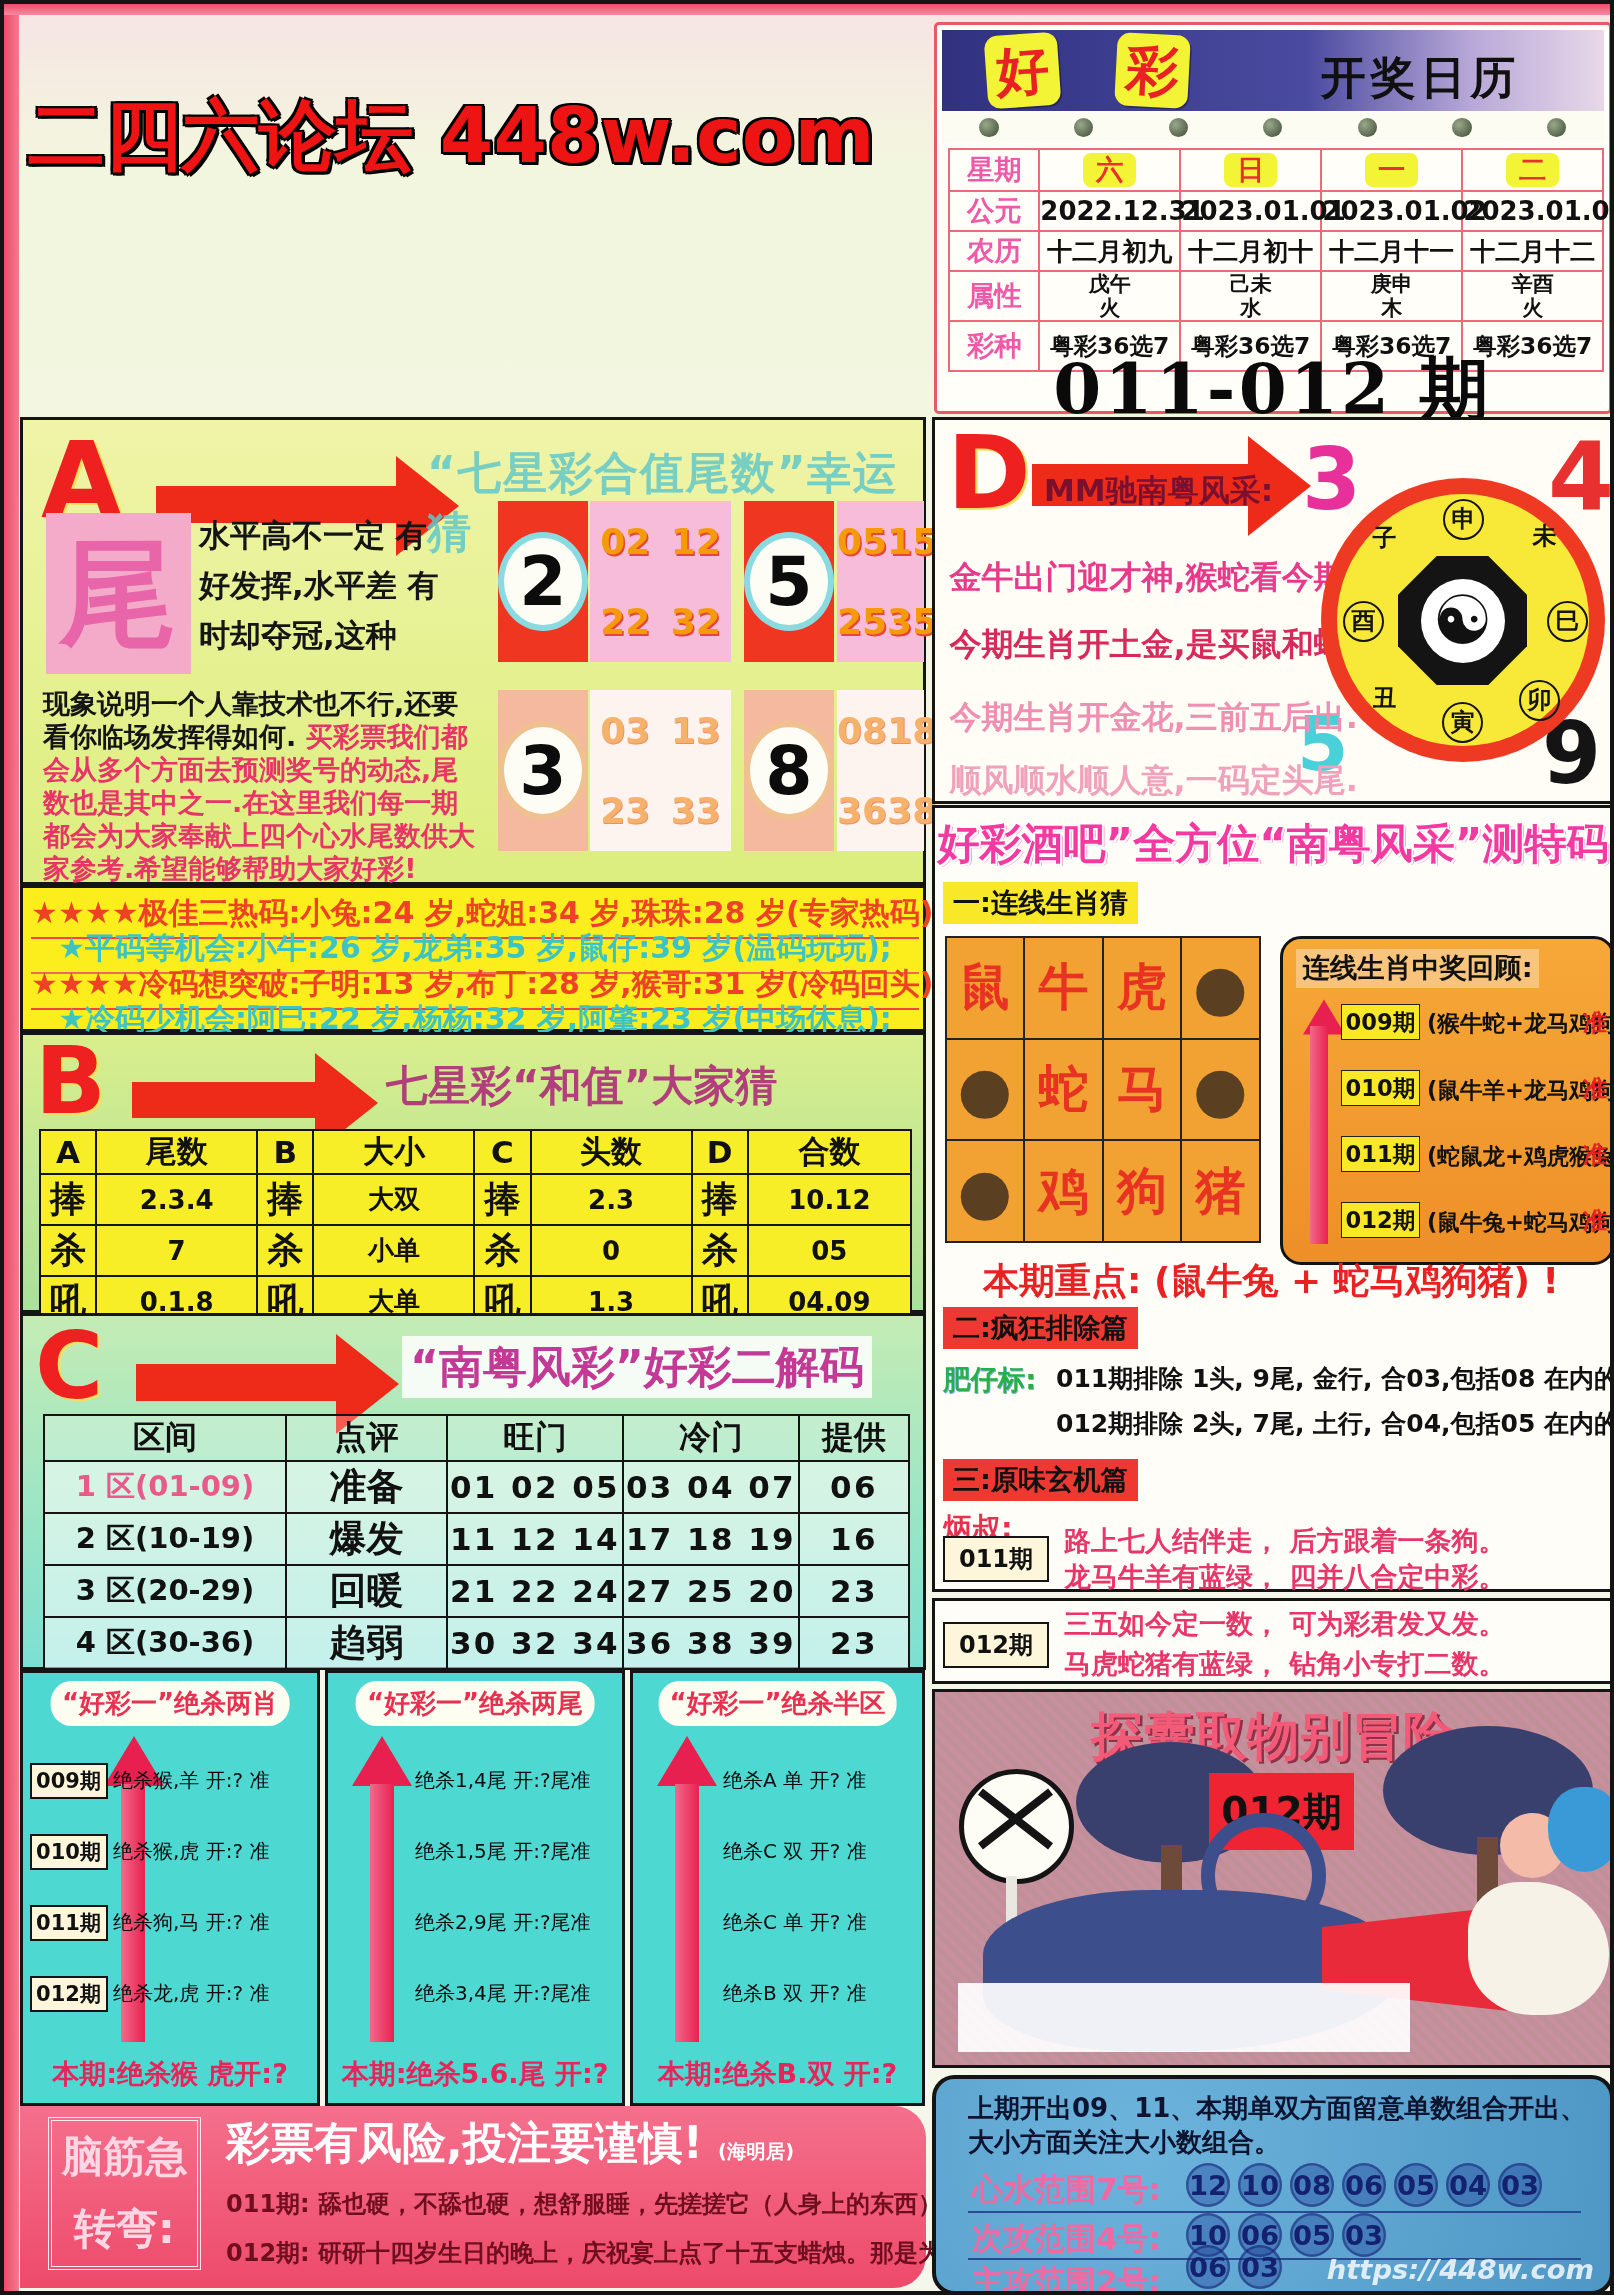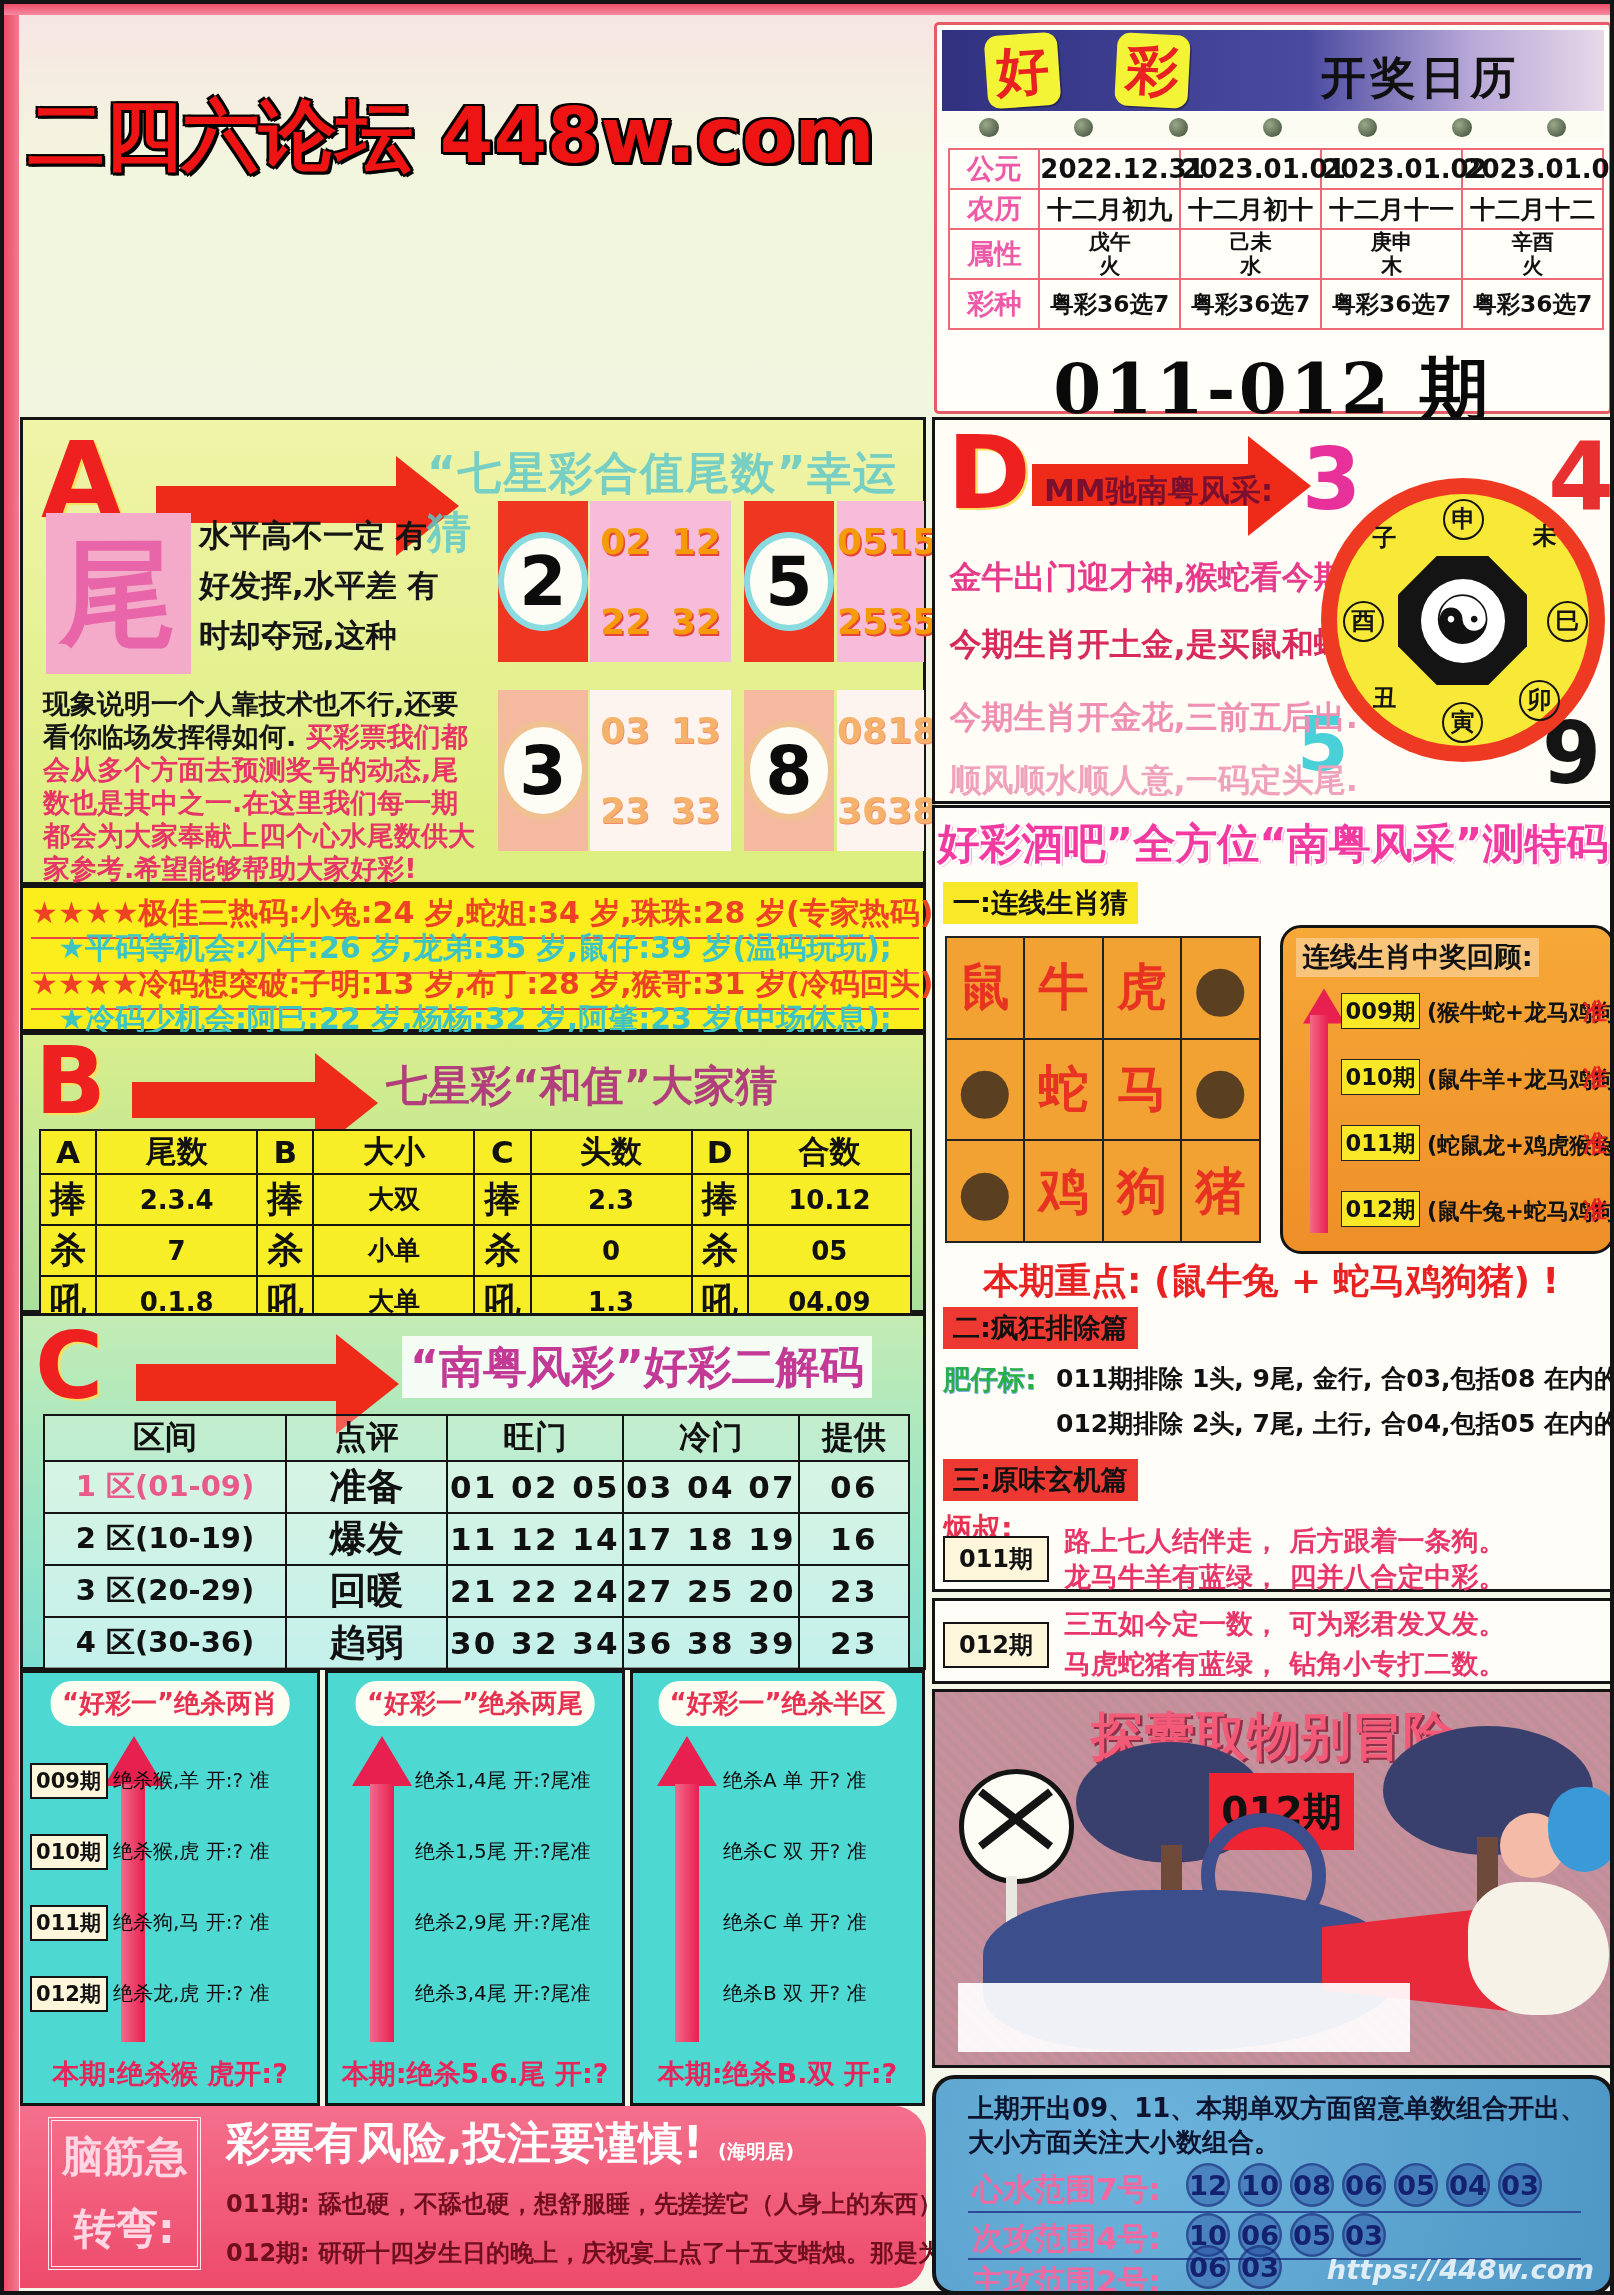--- a/index.html
+++ b/index.html
@@ -181,20 +181,27 @@
     </div>
     <table class="abs cal-table">
       <colgroup>
           <col style="width:90px">
           <col style="width:141px">
           <col style="width:141px">
           <col style="width:141px">
           <col style="width:141px">
         </colgroup>
       <tbody>
+          <tr style="height:42px;">
+        <td class="cal-lab">星期</td>
+        <td><span class="cal-week-pill">六</span></td>
+        <td><span class="cal-week-pill">日</span></td>
+        <td><span class="cal-week-pill">一</span></td>
+        <td><span class="cal-week-pill">二</span></td>
+      </tr>
       <tr style="height:40px;border-radius:17px;">
         <td class="cal-lab">公元</td>
         <td class="cal-solar">2022.12.31</td>
         <td class="cal-solar">2023.01.01</td>
         <td class="cal-solar">2023.01.02</td>
         <td class="cal-solar">2023.01.03</td>
       </tr>
       <tr style="height:40px;">
         <td class="cal-lab">农历</td>
         <td class="cal-lunar">十二月初九</td>
@@ -508,21 +515,21 @@
             <td class="dot">●</td>
       </tr>
       <tr>
         <td class="dot">●</td>
             <td>鸡</td>
         <td>狗</td>
             <td>猪</td>
       </tr>
     </tbody>
       </table>
-    <div class="review" style="left:345px;top:117px;width:329px;height:323px;">
+    <div class="review" style="left:345px;top:128px;width:329px;height:323px;">
       <div class="review-head">连线生肖中奖回顾:</div>
       <div class="k-arrow-head" style="left:11.3px;top:53px;transform:scale(.7);"></div>
       <div class="k-arrow-shaft" style="left:27.4px;top:87px;height:218px;width:18px;"></div>
       <div class="rev-chip" style="left:58px;top:65px;">009期</div>
       <div class="rev-text" style="left:144px;top:69px;">(猴牛蛇+龙马鸡狗猪)</div>
       <div class="rev-mark" style="left:300px;top:68px;">准!</div>
       <div class="rev-chip" style="left:58px;top:131px;">010期</div>
       <div class="rev-text" style="left:144px;top:136px;">(鼠牛羊+龙马鸡狗猪)</div>
       <div class="rev-mark" style="left:300px;top:134px;">准!</div>
       <div class="rev-chip" style="left:58px;top:197px;">011期</div>

